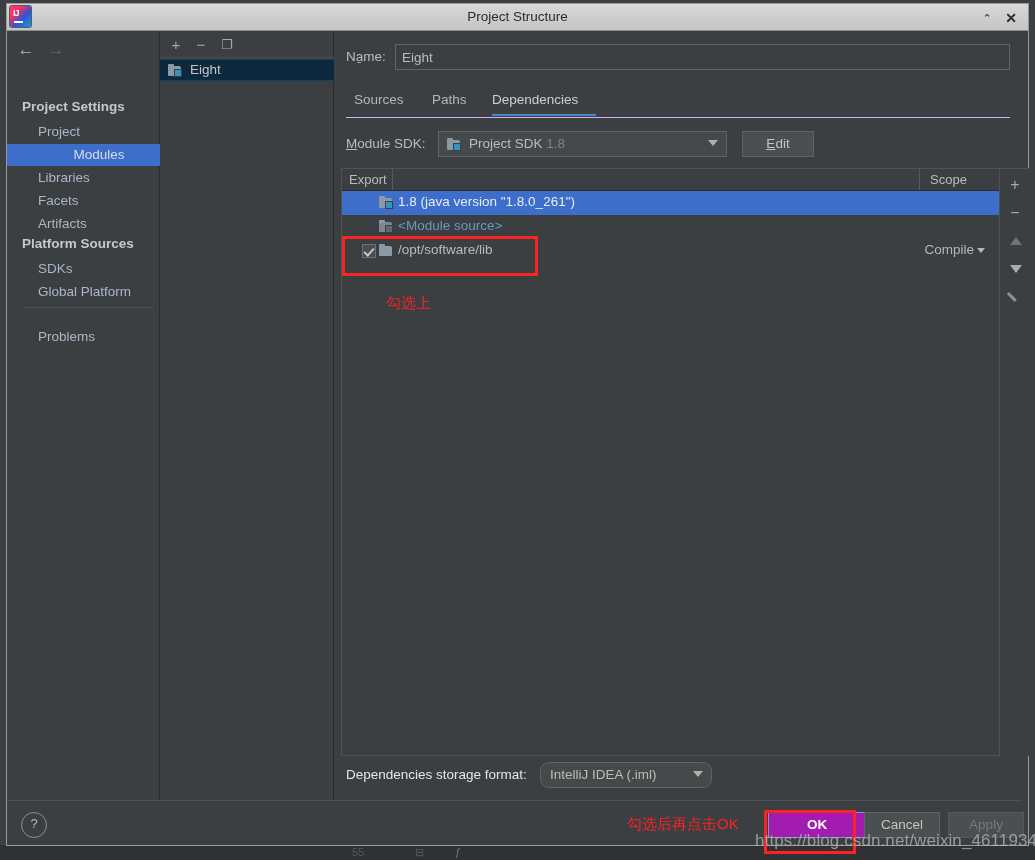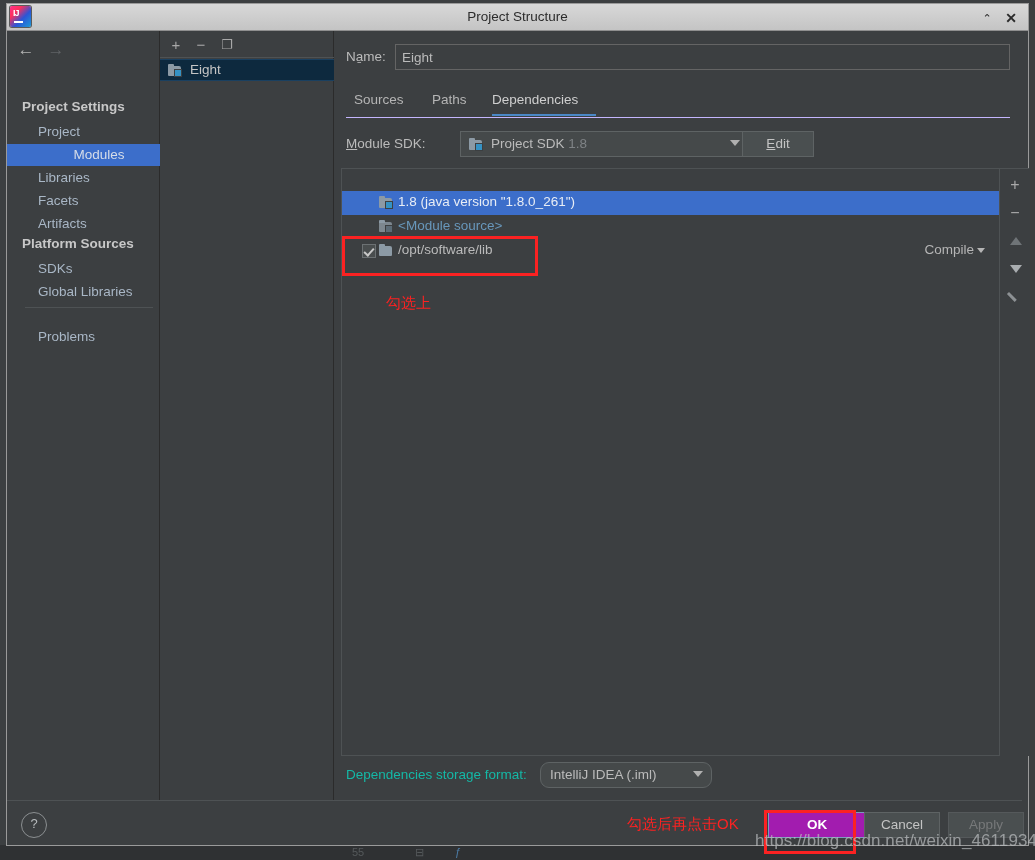--- a/index.html
+++ b/index.html
@@ -308,21 +308,21 @@
     white-space: nowrap;
   }
   .combo .cb-arrow {
     position: absolute;
     right: 8px; top: 8px;
     width: 0; height: 0;
     border-left: 5px solid transparent;
     border-right: 5px solid transparent;
     border-top: 6px solid #b0b0b0;
   }
-  #sdk-combo { left: 92px; top: 0; width: 289px; margin-left: 22px; }
+  #sdk-combo { left: 92px; top: 0; width: 289px; }
   #sdk-combo .cb-text { left: 30px; }
   .icon-sdk {
     position: absolute;
     left: 8px; top: 7px;
     width: 13px; height: 11px;
   }
   .icon-sdk .folder {
     position: absolute;
     left: 0; top: 1px;
     width: 13px; height: 10px;
@@ -518,21 +518,21 @@
   
   .storage-row {
     position: absolute;
     left: 7px; top: 731px;
     width: 674px; height: 26px;
   }
   .storage-label {
     position: absolute;
     left: 5px; top: 5px;
     font-size: 13.5px;
-    color: #14b8a6;
+    color: #e5e5e5;
   }
   #storage-combo { left: 199px; top: 0; width: 172px; border-radius: 9px; }
 
   
   .footer {
     position: absolute;
     left: 7px; top: 800px;
     width: 1015px; height: 45px;
     background: #3c3f41;
     border-top: 1px solid #4e5254;
@@ -629,21 +629,21 @@
 
   <div class="side-group" style="top:68px;">Project Settings</div>
   <div class="side-group" style="top:205px;">Platform Sources</div>
 
   <div class="side-item" style="top:90px;">Project</div>
   <div class="side-item sel" style="top:113px;text-align:center;">Modules</div>
   <div class="side-item" style="top:136px;">Libraries</div>
   <div class="side-item" style="top:159px;">Facets</div>
   <div class="side-item" style="top:182px;">Artifacts</div>
   <div class="side-item" style="top:227px;">SDKs</div>
-  <div class="side-item" style="top:250px;">Global Libraries</div>
+  <div class="side-item" style="top:250px;">Global Platform</div>
   <div class="side-divider"></div>
   <div class="side-item" style="top:295px;">Problems</div>
 </div>
 
 <div class="modpanel">
   <div class="modtoolbar">
     <div class="tb-btn" style="left:6px;">+</div>
     <div class="tb-btn" style="left:31px;">−</div>
     <div class="tb-btn" style="left:57px;font-size:13px;">❐</div>
   </div>
@@ -678,20 +678,26 @@
       </span>
       <span class="cb-text"><span>Project SDK</span> <span class="dim">1.8</span></span>
       <span class="cb-arrow"></span>
     </div>
     <div class="btn" id="edit-btn"><u>E</u>dit</div>
   </div>
 
   <div class="dep-area">
     <div class="dep-table">
 
+      <div class="dep-head">
+        <span class="hcell" style="left:7px;">Export</span>
+        <span class="hdiv" style="left:50px;"></span>
+        <span class="hdiv" style="left:577px;"></span>
+        <span class="hcell" style="left:588px;">Scope</span>
+      </div>
 
       <div class="dep-row sel" style="top:22px;">
         <span class="row-icon">
           <span class="folder"></span>
             <span class="chip"></span>
         </span>
         <span class="rname">1.8 (java version "1.8.0_261")</span>
       </div>
 
       <div class="dep-row" style="top:46px;">

